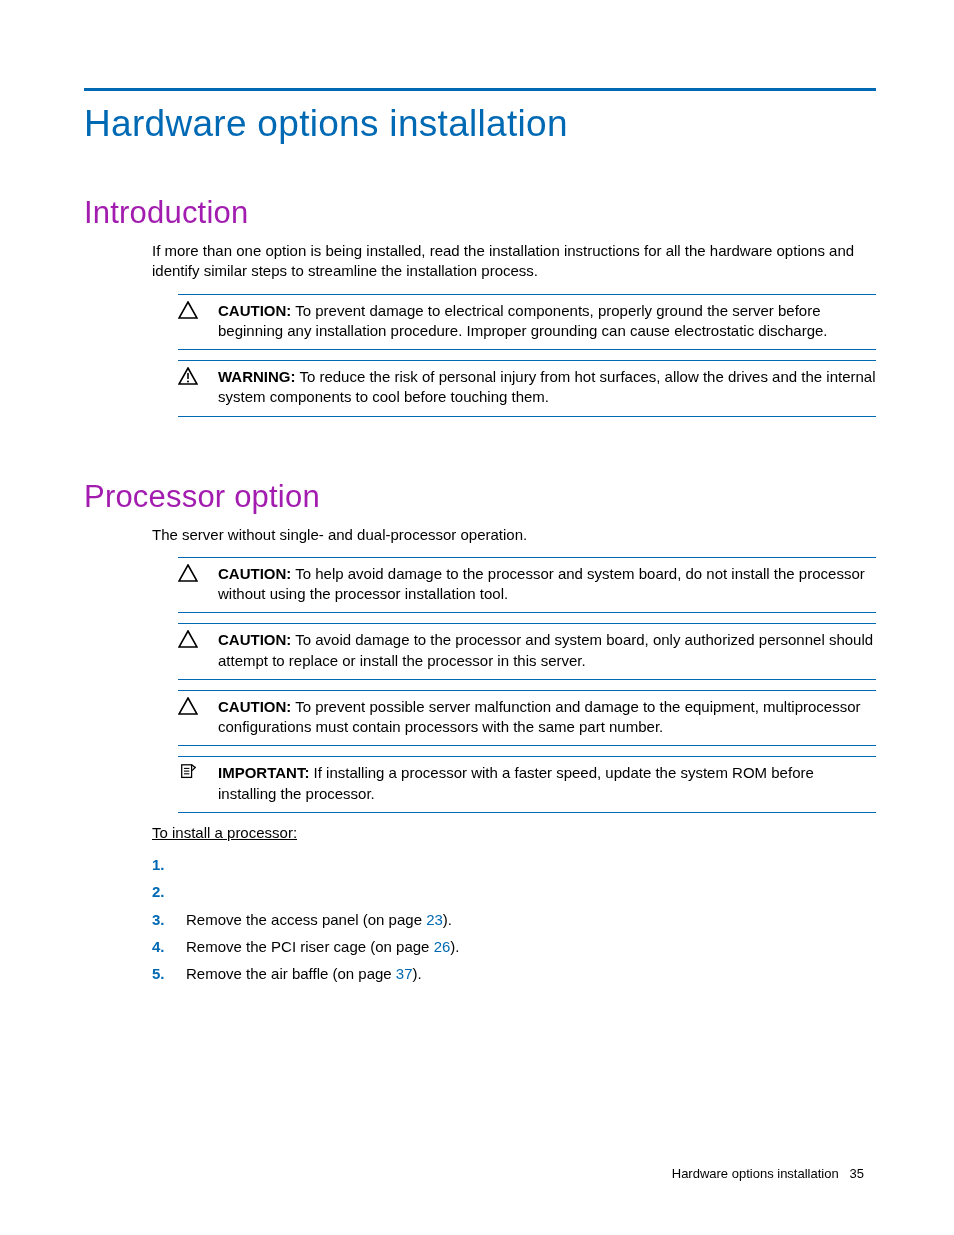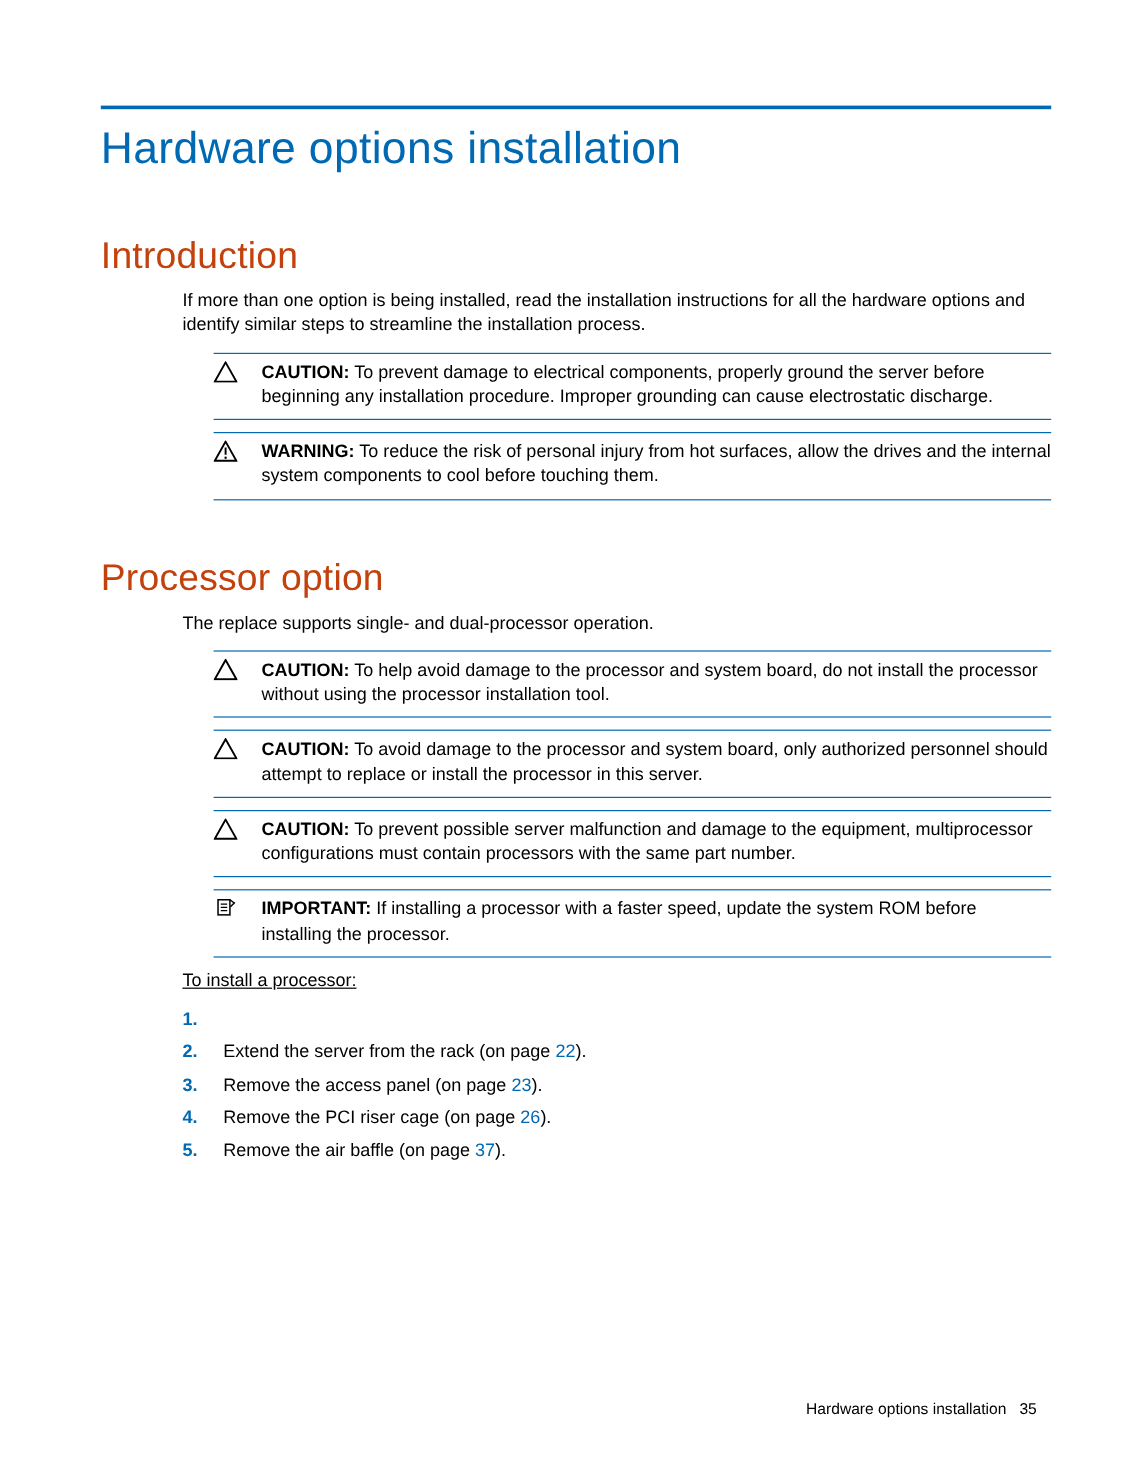--- a/index.html
+++ b/index.html
@@ -23,22 +23,22 @@
   h1.page-title {
     font-size: 37px;
     font-weight: 400;
     color: #0069b3;
     margin: 0 0 50px 0;
     letter-spacing: 0.3px;
   }
   h2.section-title {
     font-size: 31px;
     font-weight: 400;
-    color: #c2410c;
-    margin: 1px 0 10px 0;
+    color: #a21caf;
+    margin: 16px 0 10px 0;
     letter-spacing: 0.2px;
   }
   .body-indent {
     margin-left: 68px;
   }
   p.intro {
     font-size: 15px;
     line-height: 1.35;
     margin: 0 0 12px 0;
   }
@@ -134,21 +134,21 @@
         <span class="lead">WARNING:</span>
         <span>To reduce the risk of personal injury from hot surfaces, allow the drives and the internal system components to cool before touching them.</span>
       </div>
     </div>
   </div>
 
   <div class="sec-gap"></div>
 
   <h2 class="section-title">Processor option</h2>
   <div class="body-indent">
-    <p class="intro">The replace supports single- and dual-processor operation.</p>
+    <p class="intro">The server without single- and dual-processor operation.</p>
 
     <div class="callout">
       <div class="callout-icon">
         <svg class="icon-svg" width="20" height="18" viewBox="0 0 20 18">
           <polygon points="10,1 19,17 1,17" fill="none" stroke="#000" stroke-width="1.6"></polygon>
         </svg>
       </div>
       <div class="callout-text">
         <span class="lead">CAUTION:</span>
         <span>To help avoid damage to the processor and system board, do not install the processor without using the processor installation tool.</span>
@@ -197,23 +197,20 @@
     </div>
 
     <p class="intro" style="text-decoration:underline;">To install a processor:</p>
 
     <ol class="steps">
       <li>
         <span class="num">1.</span>
       </li>
       <li>
         <span class="num">2.</span>
-        <span>
-          <span>Extend the server from the rack (on page </span><a class="page-ref">22</a><span>).</span>
-        </span>
       </li>
       <li>
         <span class="num">3.</span>
         <span>
           <span>Remove the access panel (on page </span><a class="page-ref">23</a><span>).</span>
         </span>
       </li>
       <li>
         <span class="num">4.</span>
         <span>

